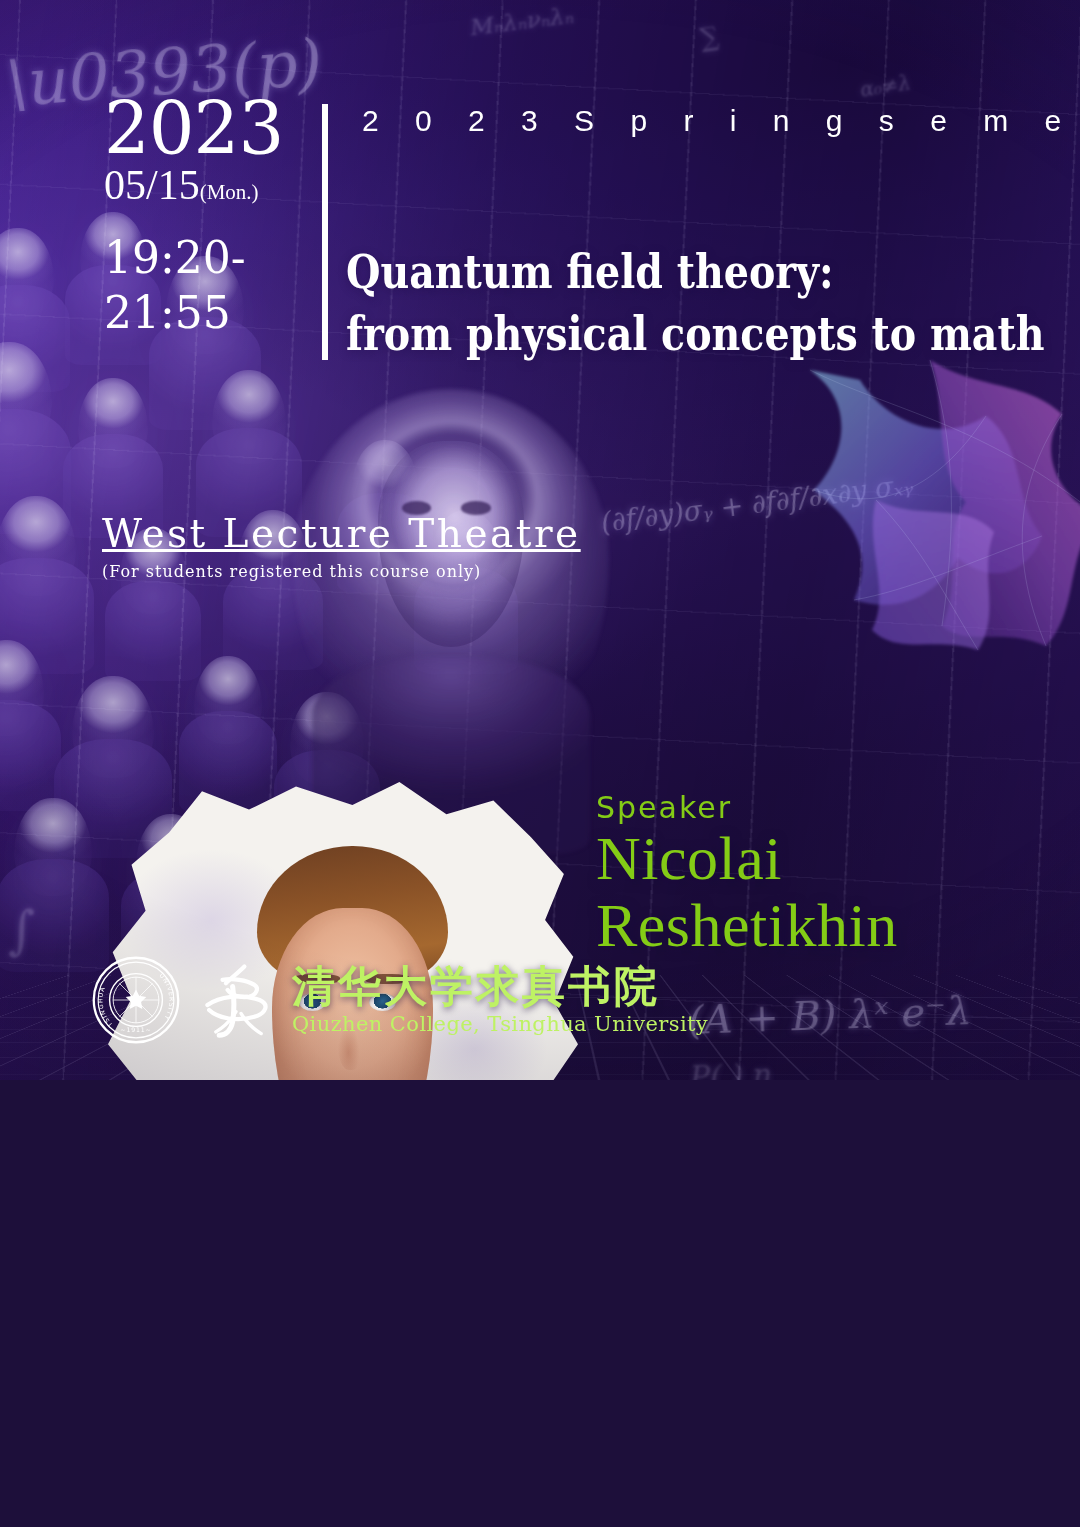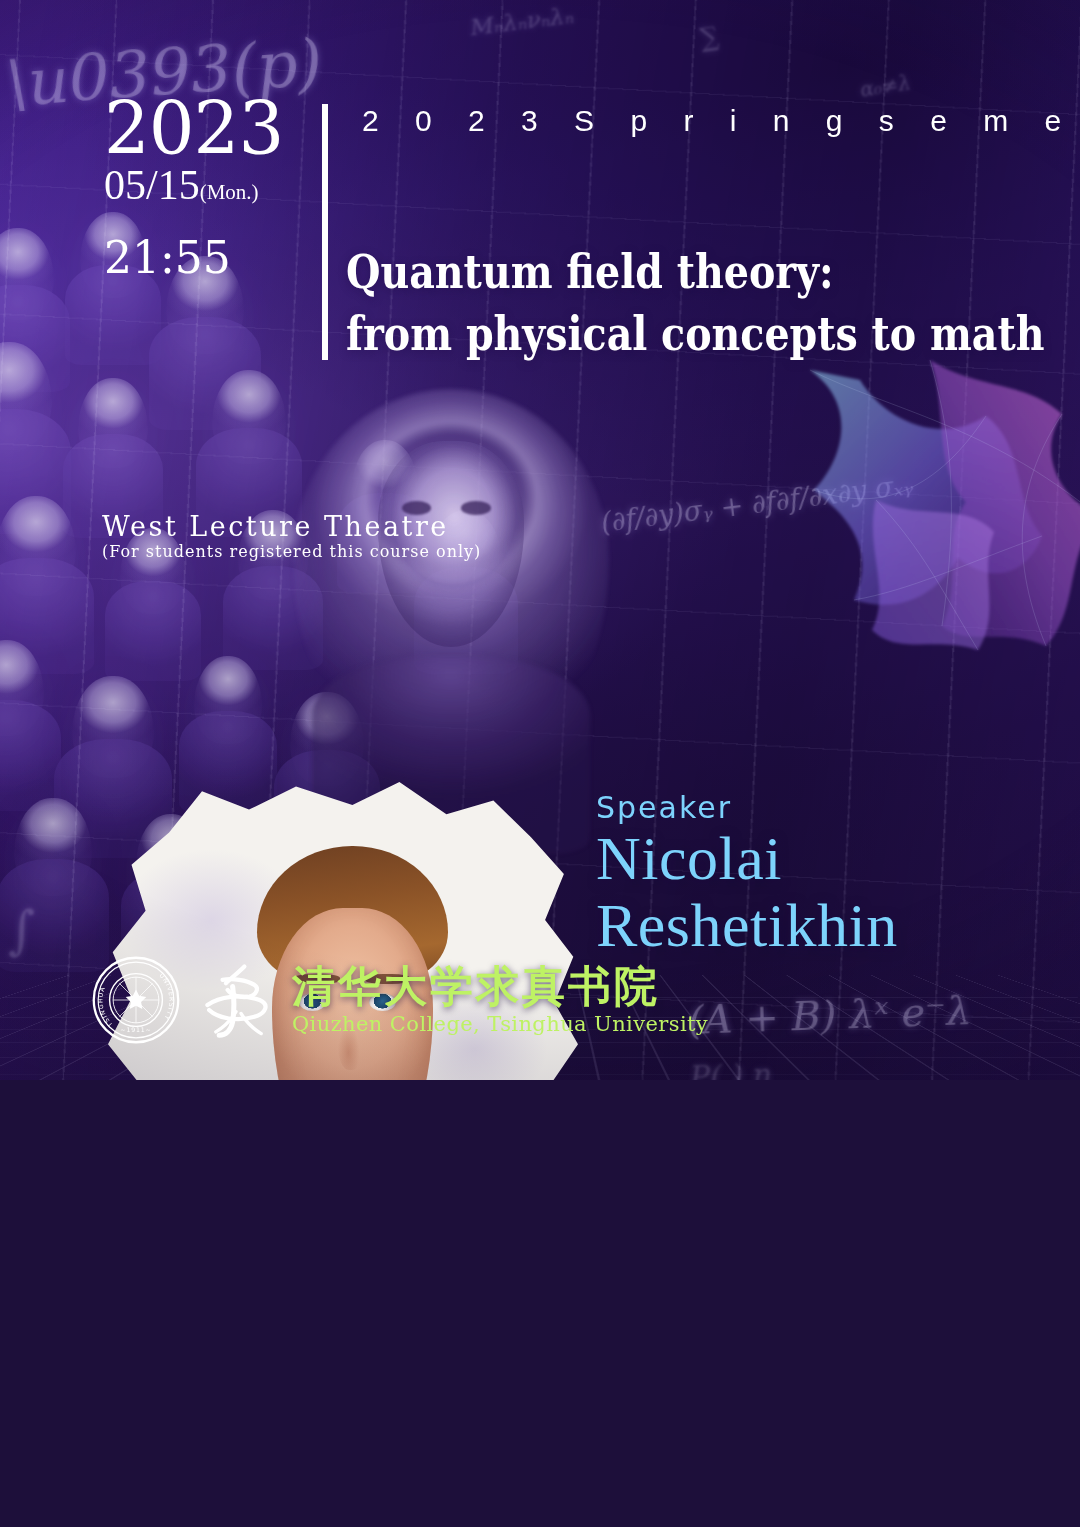--- a/index.html
+++ b/index.html
@@ -262,28 +262,28 @@
     white-space:nowrap;
   }
 
   .venue { position:absolute; left:102px; top:505px; color:#fff; }
   .venue .lbl {
     font-family:"DejaVu Serif", serif;
     font-size:27px; letter-spacing:2.5px;
   }
   .venue .val {
     font-family:"DejaVu Serif", serif;
-    font-size:27px; letter-spacing:2.5px; margin-top:6px; white-space:nowrap;
+    font-size:39px; letter-spacing:2.5px; margin-top:6px; white-space:nowrap;text-decoration:underline;
   }
   .venue .note {
     font-family:"DejaVu Serif", serif;
-    font-size:16px; letter-spacing:1px; white-space:nowrap;
-  }
-
-  .speaker { position:absolute; left:596px; top:790px; color:#7dd3fc; }
+    font-size:16px; letter-spacing:1px; margin-top:6px; white-space:nowrap;
+  }
+
+  .speaker { position:absolute; left:596px; top:790px; color:#84cc16; }
   .speaker .lbl {
     font-family:"DejaVu Sans", sans-serif;
     font-size:30px; letter-spacing:2px; font-weight:400;
   }
   .speaker .nm {
     font-family:Liberation Serif, serif;
     font-size:62px; line-height:1.08; font-weight:400; letter-spacing:.5px;
     margin-top:0; white-space:nowrap;
     text-shadow:0 2px 12px rgba(26,8,64,.5);
   }
@@ -432,20 +432,21 @@
   <div class="vignette"></div>
 
   <div class="fg">
 
     <div class="date-block">
       <div class="year">2023</div>
       <div class="daterow">
         <span>05/15</span><span class="dow">(Mon.)</span>
       </div>
       <div class="timerow">
+        <div>19:20-</div>
         <div>21:55</div>
       </div>
     </div>
 
     <div class="vrule"></div>
 
     <div class="semester">2 0 2 3   S p r i n g   s e m e s t e r</div>
 
     <div class="title">
       <div>Quantum field theory:</div>

